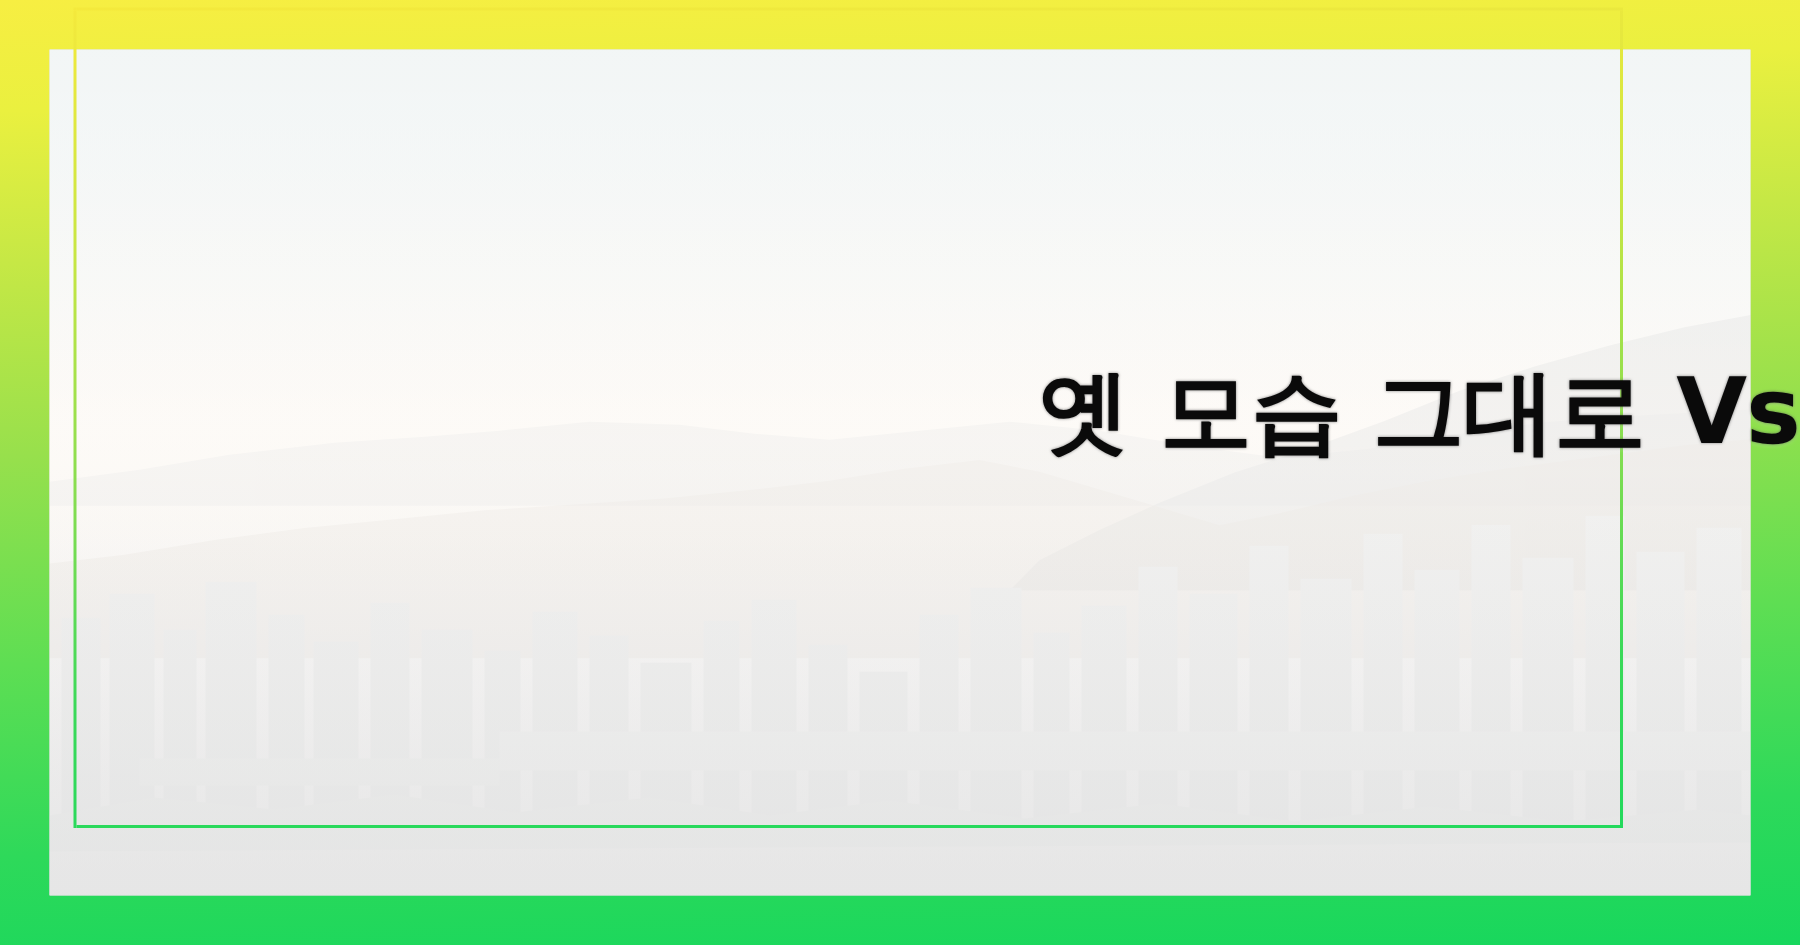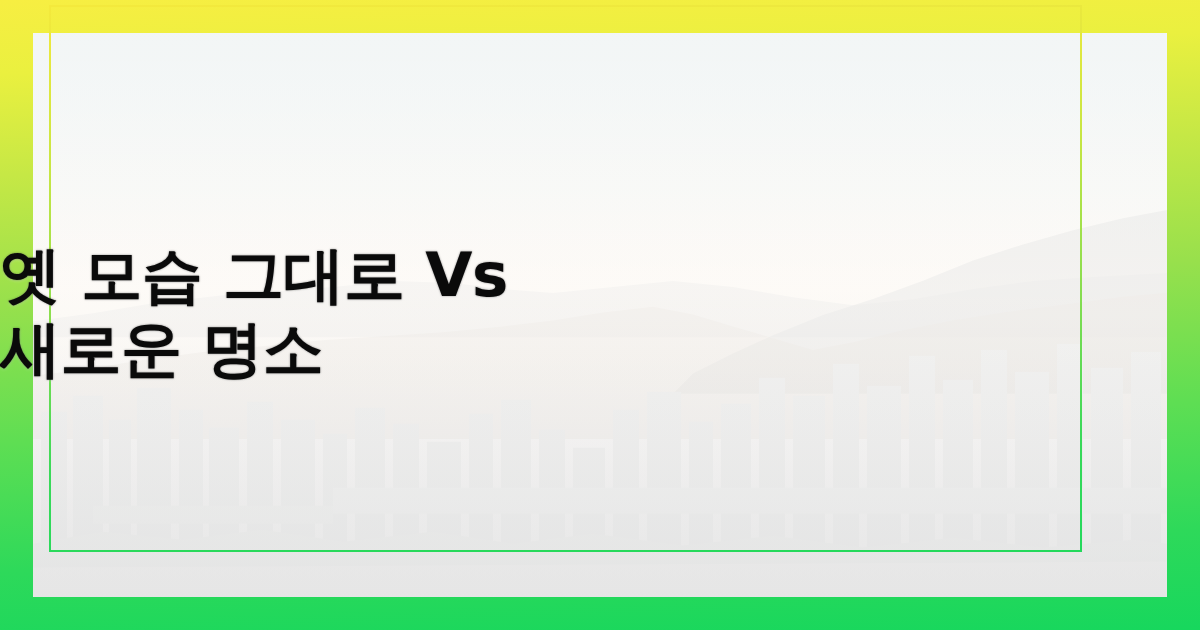--- a/index.html
+++ b/index.html
@@ -102,21 +102,21 @@
     border-image:linear-gradient(178deg,#f4e93c 0%,#c8e643 28%,#86dd50 56%,#3bd959 80%,#23d95c 100%) 1;
     pointer-events:none;
     z-index:6;
   }
 
   
   .title-wrap{
     position:absolute;
     left:0; right:0; top:238px;
     z-index:8;
-    text-align:left;
+    text-align:right;
   }
   .title-line{
     display:block;
     font-family:"DejaVu Sans", sans-serif;
     font-weight:700;
     font-size:61px;
     line-height:74px;
     letter-spacing:-0.5px;
     color:#0a0a0a;
     text-shadow:0 0 2px rgba(20,20,20,.55), 0 1px 3px rgba(255,255,255,.35);
@@ -200,16 +200,15 @@
 
     <div class="haze"></div>
     <div class="haze2"></div>
 
   </div>
 
   <div class="inner-border"></div>
 
   <div class="title-wrap">
     <span class="title-line">옛 모습 그대로 Vs</span>
-    <span class="title-line">새로운 명소</span>
   </div>
 
 </div>
 
 </body></html>

